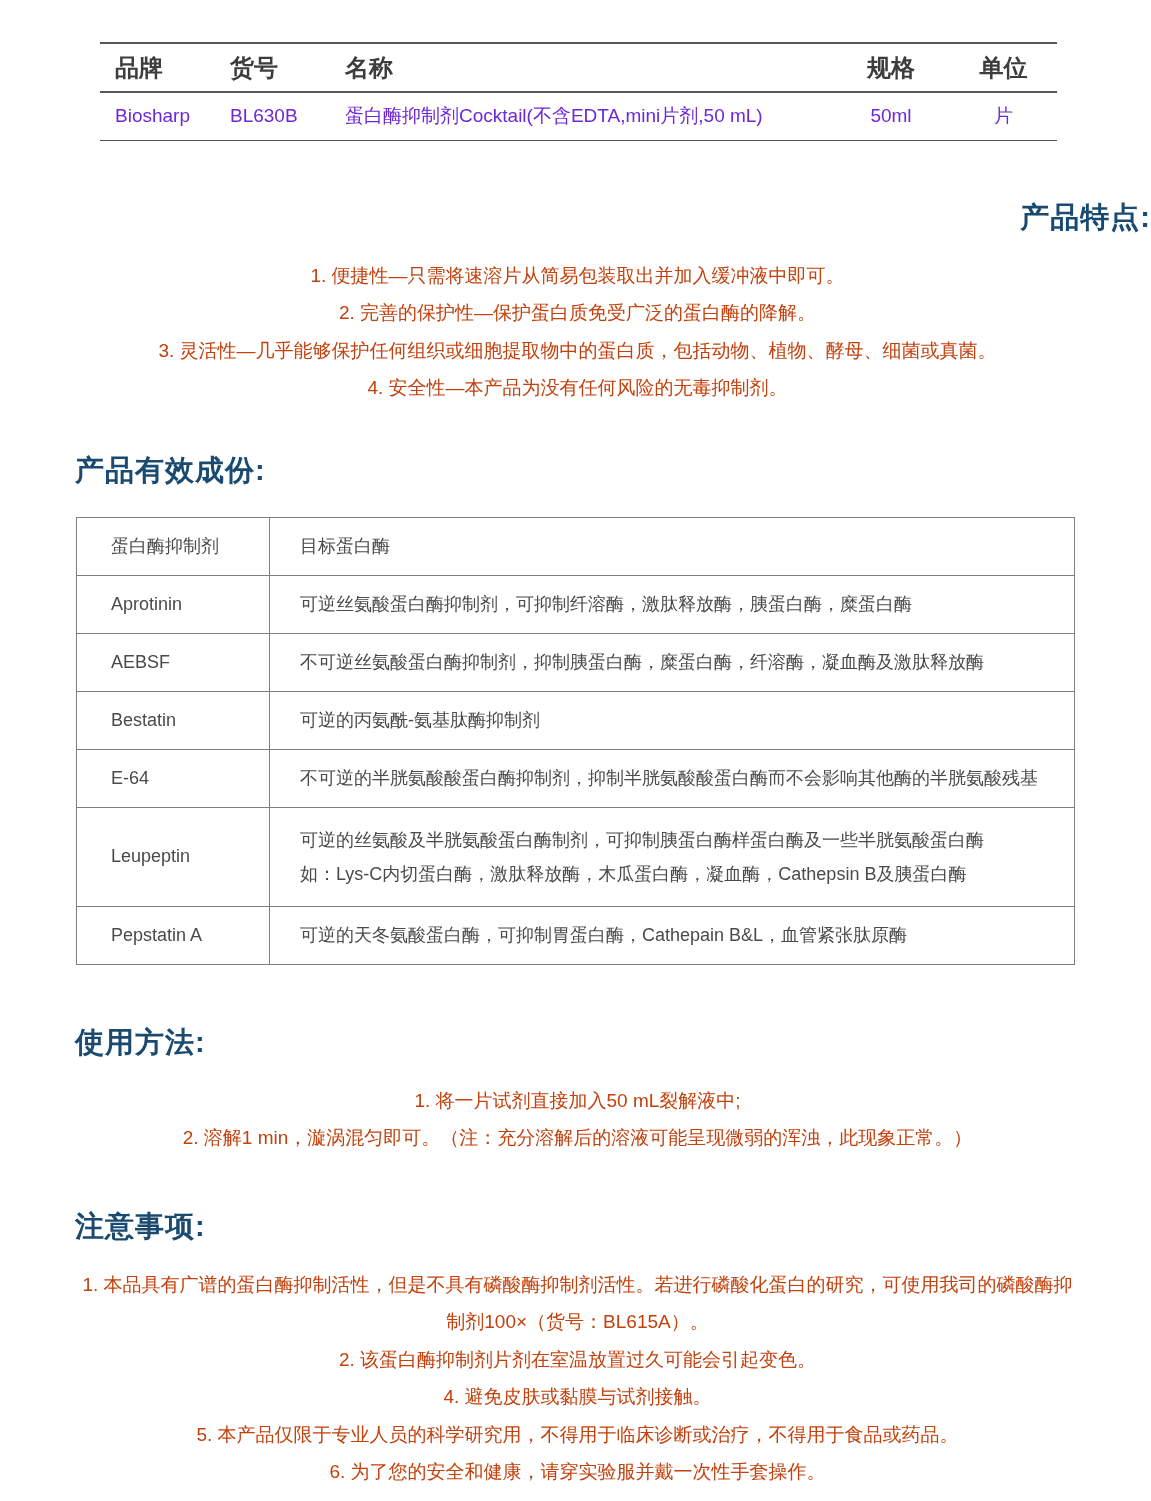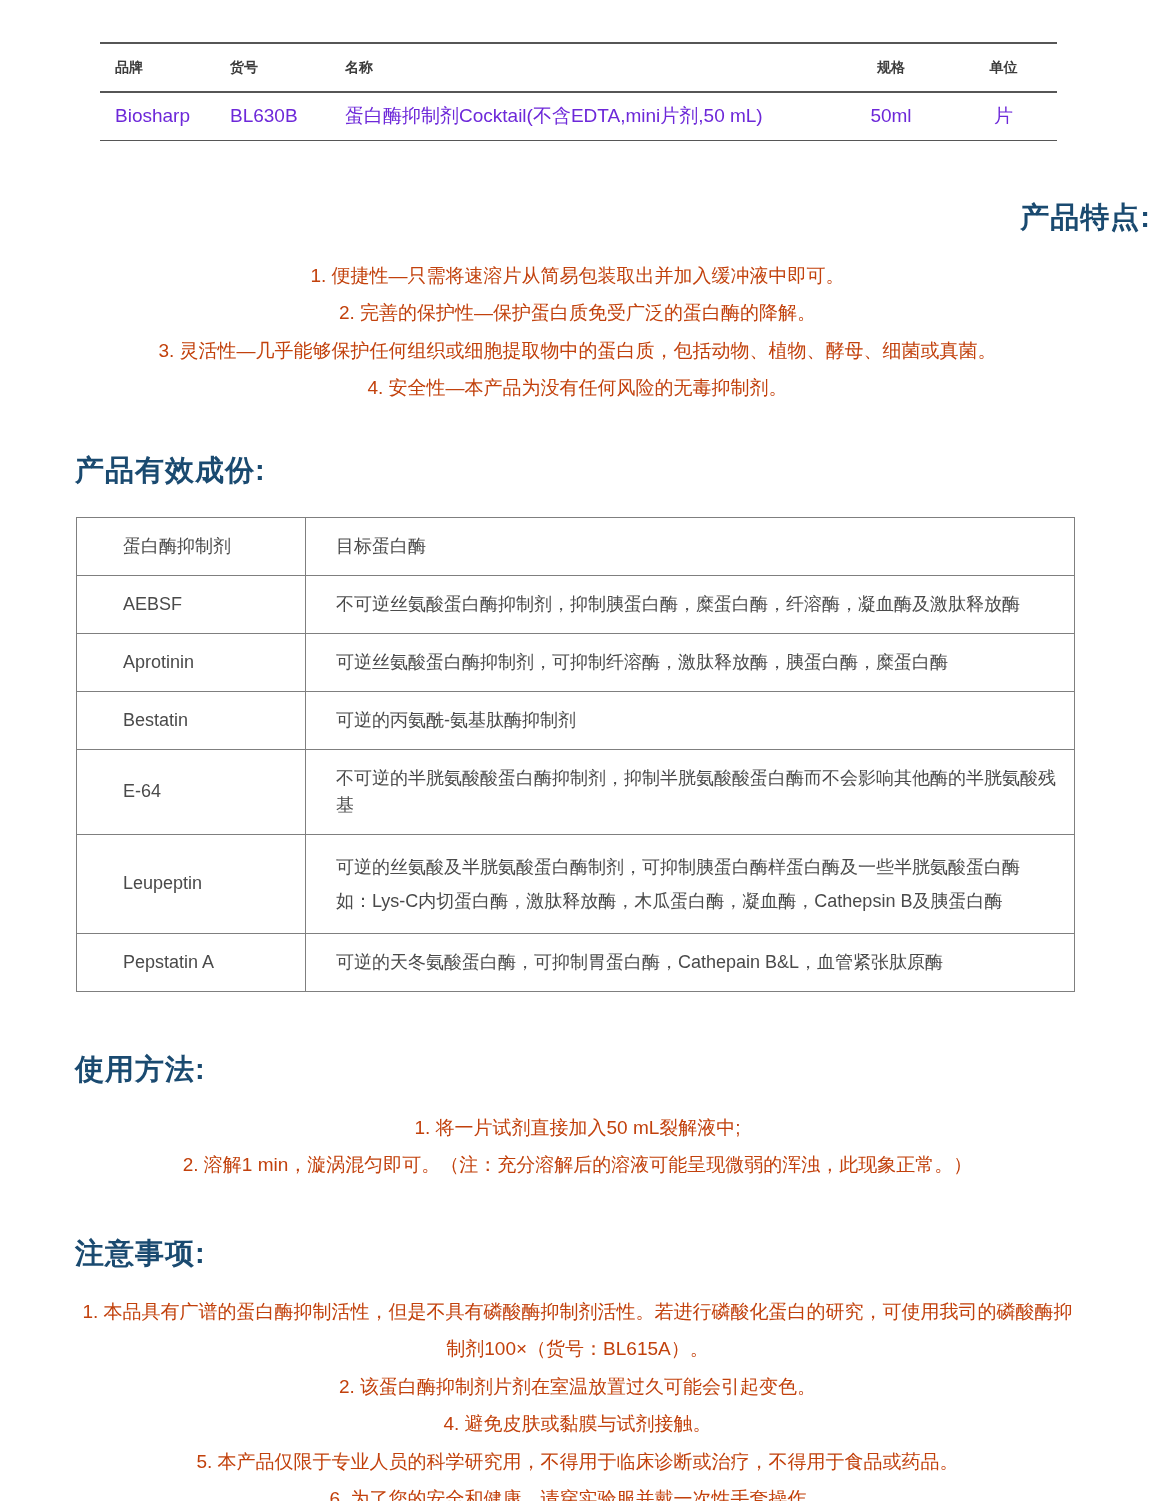--- a/index.html
+++ b/index.html
@@ -17,21 +17,21 @@
   
   .product-table {
     border-collapse: collapse;
     width: 957px;
     margin: 42px 0 0 100px;
     table-layout: fixed;
   }
   .product-table thead tr { border-top: 2px solid #565656; border-bottom: 2px solid #565656; }
   .product-table tbody tr { border-bottom: 1.5px solid #565656; }
   .product-table th {
-    font-size: 14px; font-weight: 700; color: #3d3d3d;
+    font-size: 24px; font-weight: 700; color: #3d3d3d;
     text-align: left; height: 49px; vertical-align: middle;
   }
   .product-table td {
     font-size: 19px; font-weight: 400; color: #6d28d9;
     text-align: left; height: 48px; vertical-align: middle;
   }
   .product-table .c-brand { width: 130px; padding-left: 15px; }
   .product-table .c-cat   { width: 115px; }
   .product-table .c-name  { width: 487px; }
   .product-table .c-spec  { width: 118px; text-align: center; }
@@ -68,22 +68,22 @@
   }
   .ingredients-table td {
     border: 1px solid #7f7f7f;
     font-size: 18px;
     color: #4a4a4a;
     vertical-align: middle;
     padding: 15px 12px 15px 30px;
     line-height: 27px;
   }
   .ingredients-table td.name-col {
-    width: 229px;
-    padding-left: 46px;
+    width: 193px;
+    padding-left: 34px;
   }
   .ingredients-table .desc-line { display: block; }
   .ingredients-table .multiline .desc-line { line-height: 34px; }
 </style>
 </head>
 <body>
 
 <div class="page">
 
   <table class="product-table">
@@ -116,29 +116,29 @@
   </div>
 
   <h2 class="section-heading h-ingredients">产品有效成份:</h2>
   <table class="ingredients-table">
     <tbody>
       <tr>
         <td class="name-col">蛋白酶抑制剂</td>
         <td>目标蛋白酶</td>
       </tr>
       <tr>
+        <td class="name-col">Aprotinin</td>
+        <td>
+          <span class="desc-line">可逆丝氨酸蛋白酶抑制剂，可抑制纤溶酶，激肽释放酶，胰蛋白酶，糜蛋白酶</span>
+        </td>
+      </tr>
+      <tr>
         <td class="name-col">AEBSF</td>
         <td>
           <span class="desc-line">不可逆丝氨酸蛋白酶抑制剂，抑制胰蛋白酶，糜蛋白酶，纤溶酶，凝血酶及激肽释放酶</span>
-        </td>
-      </tr>
-      <tr>
-        <td class="name-col">Aprotinin</td>
-        <td>
-          <span class="desc-line">可逆丝氨酸蛋白酶抑制剂，可抑制纤溶酶，激肽释放酶，胰蛋白酶，糜蛋白酶</span>
         </td>
       </tr>
       <tr>
         <td class="name-col">Bestatin</td>
         <td>
           <span class="desc-line">可逆的丙氨酰-氨基肽酶抑制剂</span>
         </td>
       </tr>
       <tr>
         <td class="name-col">E-64</td>

